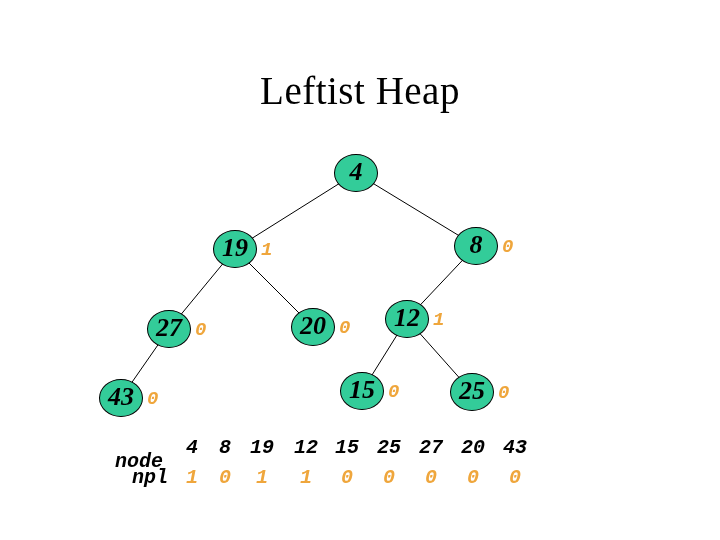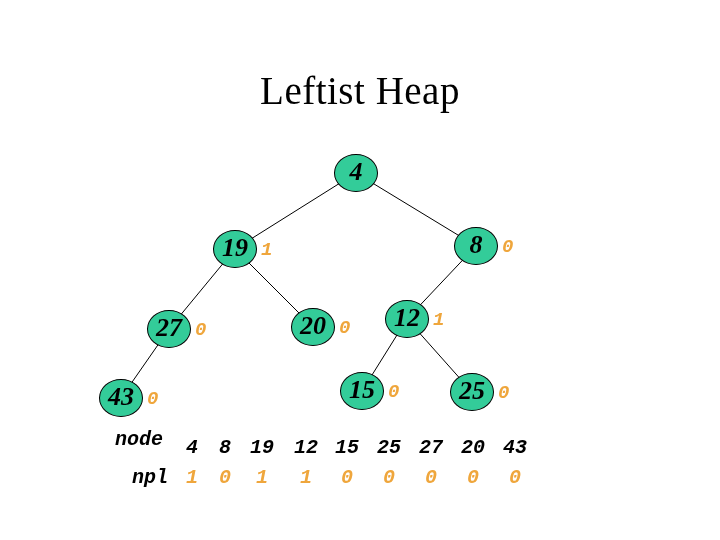--- a/index.html
+++ b/index.html
@@ -138,21 +138,21 @@
       <div class="tree-node" style="left: 340px; top: 372px;">
         <span class="node-value">15</span>
       </div>
       <span class="node-npl" style="left: 388px; top: 383px;">0</span>
       <div class="tree-node" style="left: 450px; top: 373px;">
         <span class="node-value">25</span>
       </div>
       <span class="node-npl" style="left: 498px; top: 384px;">0</span>
     </div>
   <div id="npl-table">
-      <span class="table-label" style="left: 115px; top: 430px;">node</span>
+      <span class="table-label" style="left: 115px; top: 452px;">node</span>
       <span class="table-cell node-row" style="left: 192px; top: 438px;">4</span>
       <span class="table-cell node-row" style="left: 225px; top: 438px;">8</span>
       <span class="table-cell node-row" style="left: 262px; top: 438px;">19</span>
       <span class="table-cell node-row" style="left: 306px; top: 438px;">12</span>
       <span class="table-cell node-row" style="left: 347px; top: 438px;">15</span>
       <span class="table-cell node-row" style="left: 389px; top: 438px;">25</span>
       <span class="table-cell node-row" style="left: 431px; top: 438px;">27</span>
       <span class="table-cell node-row" style="left: 473px; top: 438px;">20</span>
       <span class="table-cell node-row" style="left: 515px; top: 438px;">43</span>
       <span class="table-label" style="left: 132px; top: 468px;">npl</span>

